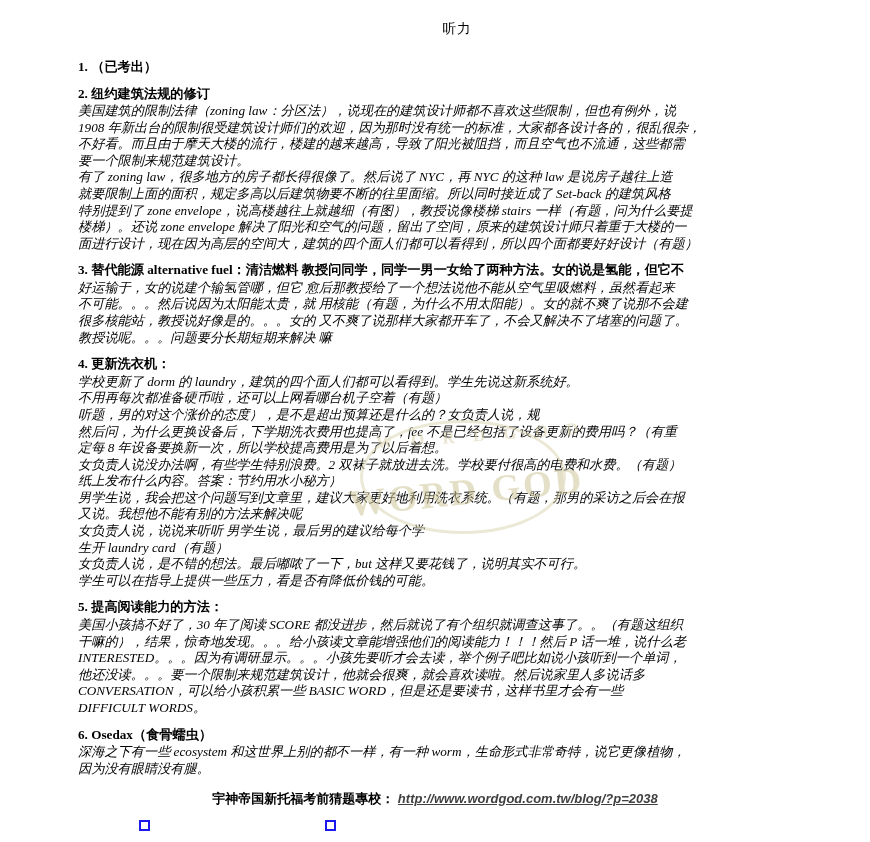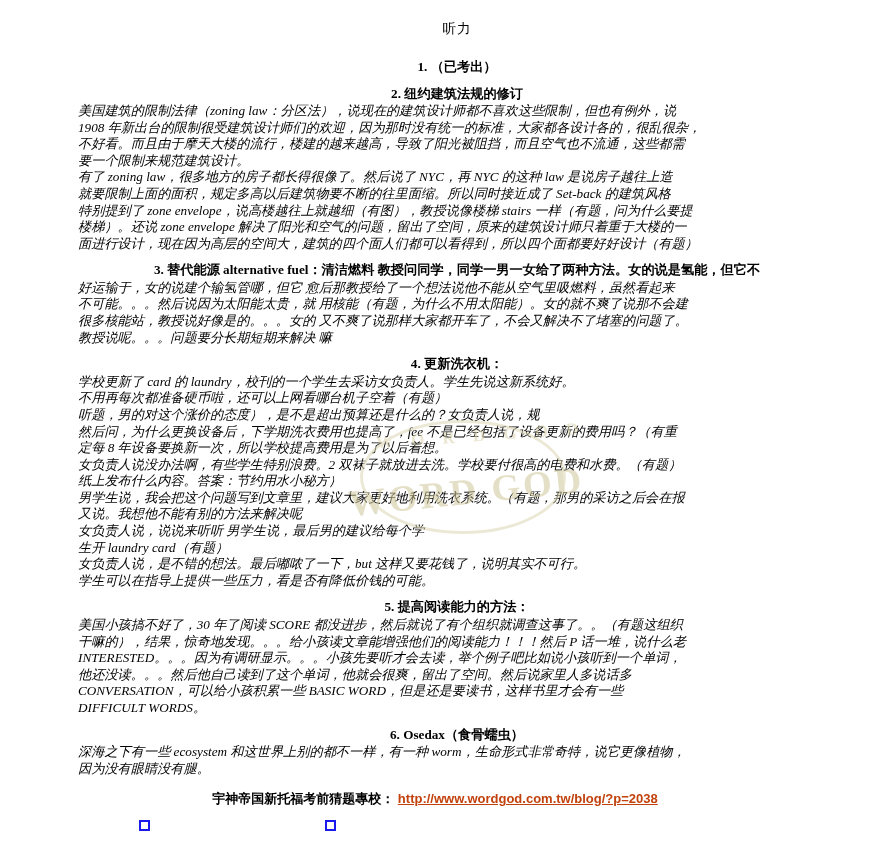--- a/index.html
+++ b/index.html
@@ -37,21 +37,20 @@
     line-height: 16.6px;
     white-space: pre-wrap;
     word-break: break-word;
     font-style: italic;
   }
   .heading {
     font-size: 13.2px;
     line-height: 17.5px;
     font-weight: bold;
     margin-bottom: 1px;
-    text-align: center;
   }
   .watermark {
     position: absolute;
     left: 330px;
     top: 418px;
     width: 300px;
     height: 115px;
     pointer-events: none;
     opacity: 0.55;
   }
@@ -91,23 +90,24 @@
     left: 0;
     right: 0;
     top: 790px;
     text-align: center;
     font-size: 13px;
     font-family: "Liberation Sans", sans-serif;
     font-weight: bold;
     color: #000000;
   }
   .footer a {
-    color: #c2410c;
+    color: #404040;
     text-decoration: underline;
     font-weight: bold;
+    font-style: italic;
   }
   .marks {
     position: absolute;
     top: 820px;
     left: 0;
     right: 0;
     height: 14px;
   }
   .mark {
     position: absolute;
@@ -146,41 +146,41 @@
   <div class="block">
     <div class="heading">3. 替代能源 alternative fuel：清洁燃料 教授问同学，同学一男一女给了两种方法。女的说是氢能，但它不</div>
     <div class="line">好运输于，女的说建个输氢管哪，但它 愈后那教授给了一个想法说他不能从空气里吸燃料，虽然看起来</div>
     <div class="line">不可能。。。然后说因为太阳能太贵，就 用核能（有题，为什么不用太阳能）。女的就不爽了说那不会建</div>
     <div class="line">很多核能站，教授说好像是的。。。女的 又不爽了说那样大家都开车了，不会又解决不了堵塞的问题了。</div>
     <div class="line">教授说呢。。。问题要分长期短期来解决 嘛</div>
   </div>
 
   <div class="block">
     <div class="heading">4. 更新洗衣机：</div>
-    <div class="line">学校更新了 card 的 laundry，校刊的一个学生去采访女负责人。学生先说这新系统好。</div>
+    <div class="line">学校更新了 dorm 的 laundry，建筑的四个面人们都可以看得到。学生先说这新系统好。</div>
     <div class="line">不用再每次都准备硬币啦，还可以上网看哪台机子空着（有题）</div>
     <div class="line">听题，男的对这个涨价的态度），是不是超出预算还是什么的？女负责人说，规</div>
     <div class="line">然后问，为什么更换设备后，下学期洗衣费用也提高了，fee 不是已经包括了设备更新的费用吗？（有重</div>
     <div class="line">定每 8 年设备要换新一次，所以学校提高费用是为了以后着想。</div>
     <div class="line">女负责人说没办法啊，有些学生特别浪费。2 双袜子就放进去洗。学校要付很高的电费和水费。（有题）</div>
     <div class="line">纸上发布什么内容。答案：节约用水小秘方）</div>
     <div class="line">男学生说，我会把这个问题写到文章里，建议大家更好地利用洗衣系统。（有题，那男的采访之后会在报</div>
     <div class="line">又说。我想他不能有别的方法来解决呢</div>
     <div class="line">女负责人说，说说来听听 男学生说，最后男的建议给每个学</div>
     <div class="line">生开 laundry card（有题）</div>
     <div class="line">女负责人说，是不错的想法。最后嘟哝了一下，but 这样又要花钱了，说明其实不可行。</div>
     <div class="line">学生可以在指导上提供一些压力，看是否有降低价钱的可能。</div>
   </div>
 
   <div class="block">
     <div class="heading">5. 提高阅读能力的方法：</div>
     <div class="line">美国小孩搞不好了，30 年了阅读 SCORE 都没进步，然后就说了有个组织就调查这事了。。（有题这组织</div>
     <div class="line">干嘛的），结果，惊奇地发现。。。给小孩读文章能增强他们的阅读能力！！！然后 P 话一堆，说什么老</div>
     <div class="line">INTERESTED。。。因为有调研显示。。。小孩先要听才会去读，举个例子吧比如说小孩听到一个单词，</div>
-    <div class="line">他还没读。。。然后他自己读到了这个单词，他就会很爽，留出了空间。然后说家里人多说话多</div>
+    <div class="line">他还没读。。。要一个限制来规范建筑设计，他就会很爽，就会喜欢读啦。然后说家里人多说话多</div>
     <div class="line">CONVERSATION，可以给小孩积累一些 BASIC WORD，但是还是要读书，这样书里才会有一些</div>
     <div class="line">DIFFICULT WORDS。</div>
   </div>
 
   <div class="block">
     <div class="heading">6. Osedax（食骨蠕虫）</div>
     <div class="line">深海之下有一些 ecosystem 和这世界上别的都不一样，有一种 worm，生命形式非常奇特，说它更像植物，</div>
     <div class="line">因为没有眼睛没有腿。</div>
   </div>
 

